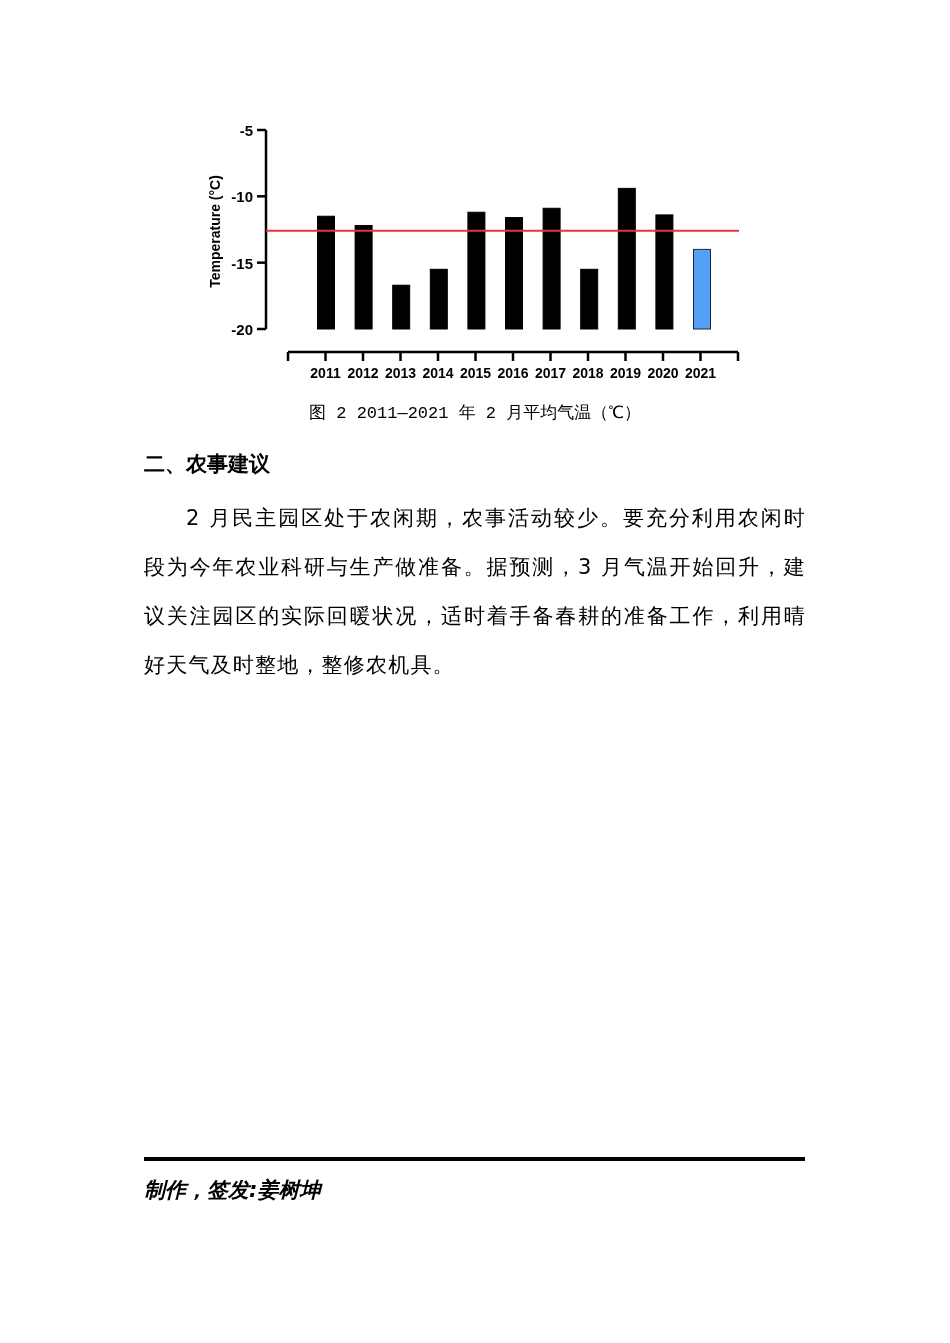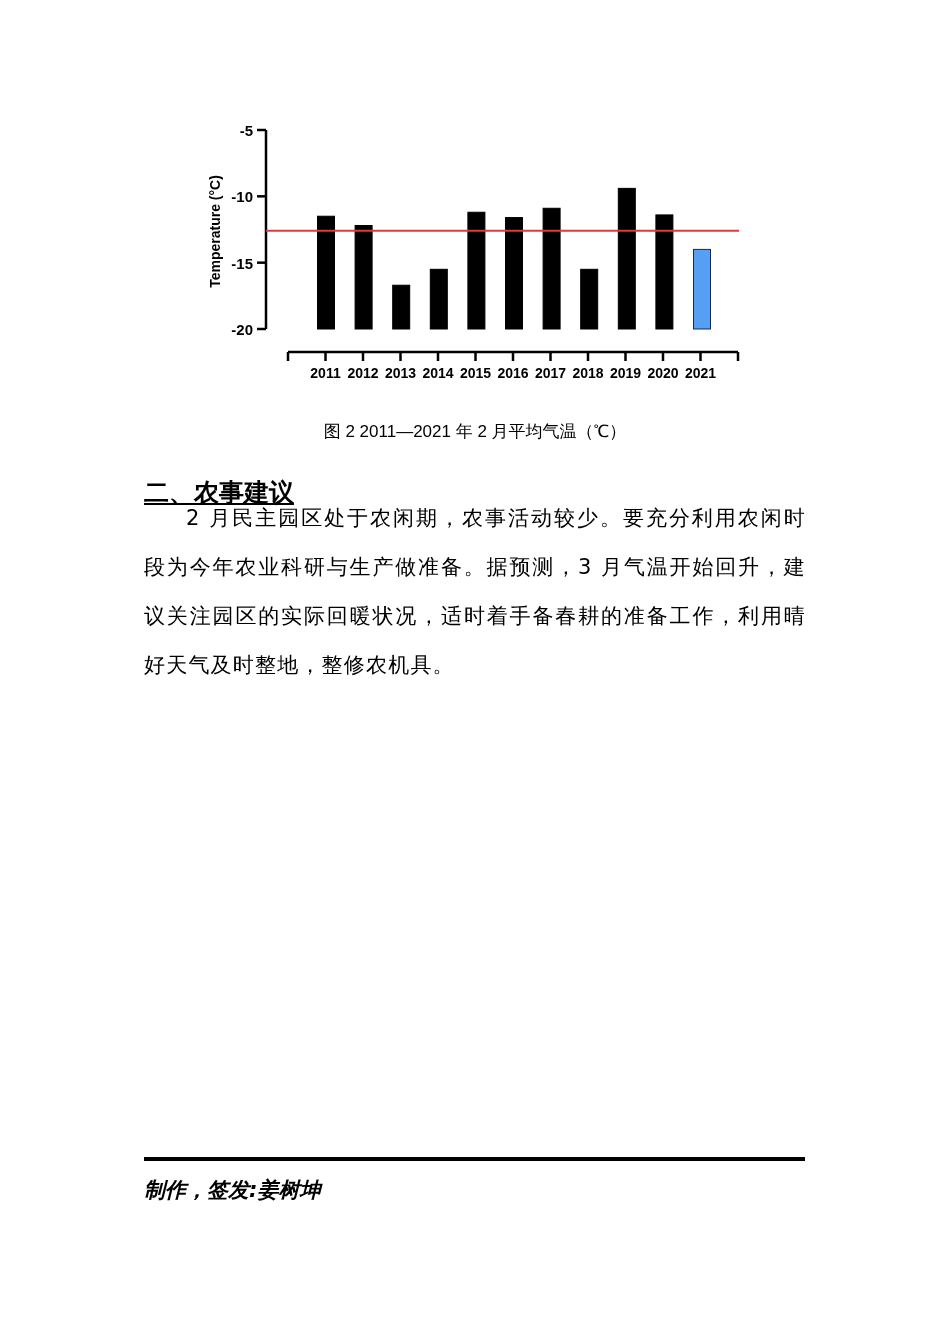--- a/index.html
+++ b/index.html
@@ -1,22 +1,22 @@
 <!DOCTYPE html>
 <html><head>
 <meta charset="utf-8">
 <style>
   html, body { margin: 0; padding: 0; background: #ffffff; }
   body { width: 950px; height: 1343px; position: relative; overflow: hidden;
          font-family: "DejaVu Sans", sans-serif; color: #000; }
   .chart { position: absolute; left: 190px; top: 110px; width: 570px; height: 280px; }
   .chart svg { display: block; }
   .caption { position: absolute; left: 0; width: 950px; top: 401px; text-align: center;
-             font-family: Liberation Sans, sans-serif; font-size: 17px; letter-spacing: 0px; margin-top: 19px; }
-  .section-title { position: absolute; left: 144px; top: 476px; font-size: 25px; font-weight: bold; text-decoration: underline; }
+             font-family: Liberation Mono, monospace; font-size: 17px; letter-spacing: 0px; }
+  .section-title { position: absolute; left: 144px; top: 450px; font-size: 21px; font-weight: bold; }
   .para { position: absolute; left: 144px; top: 494px; width: 662px; font-size: 21px;
           line-height: 49px; text-indent: 42px; text-align: justify; letter-spacing: 1.2px; }
   .rule { position: absolute; left: 144px; top: 1157px; width: 661px; height: 4px; background: #000; }
   .footer { position: absolute; left: 144px; top: 1176px; font-size: 21px; font-weight: bold; font-style: italic; }
 </style>
 </head>
 <body>
 
 <div class="chart">
   <svg id="chart-svg" width="570" height="280">

